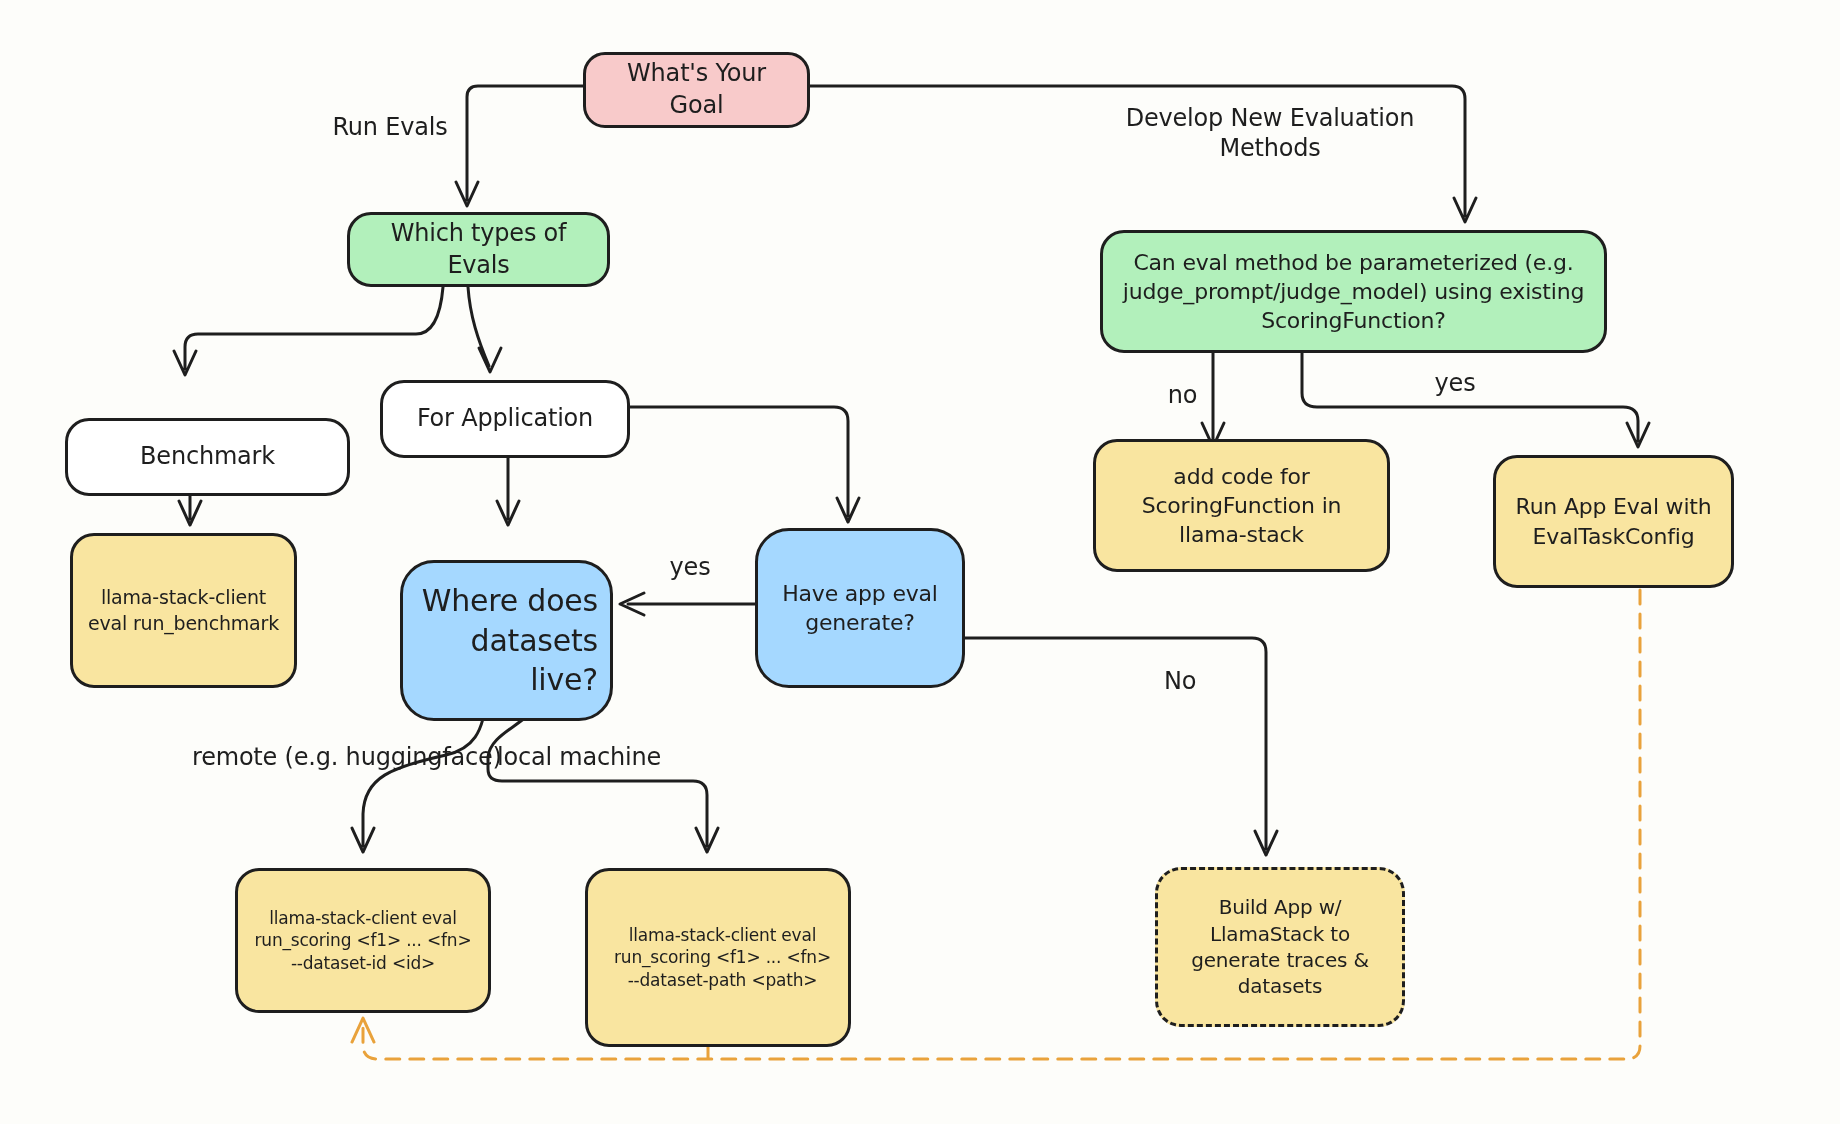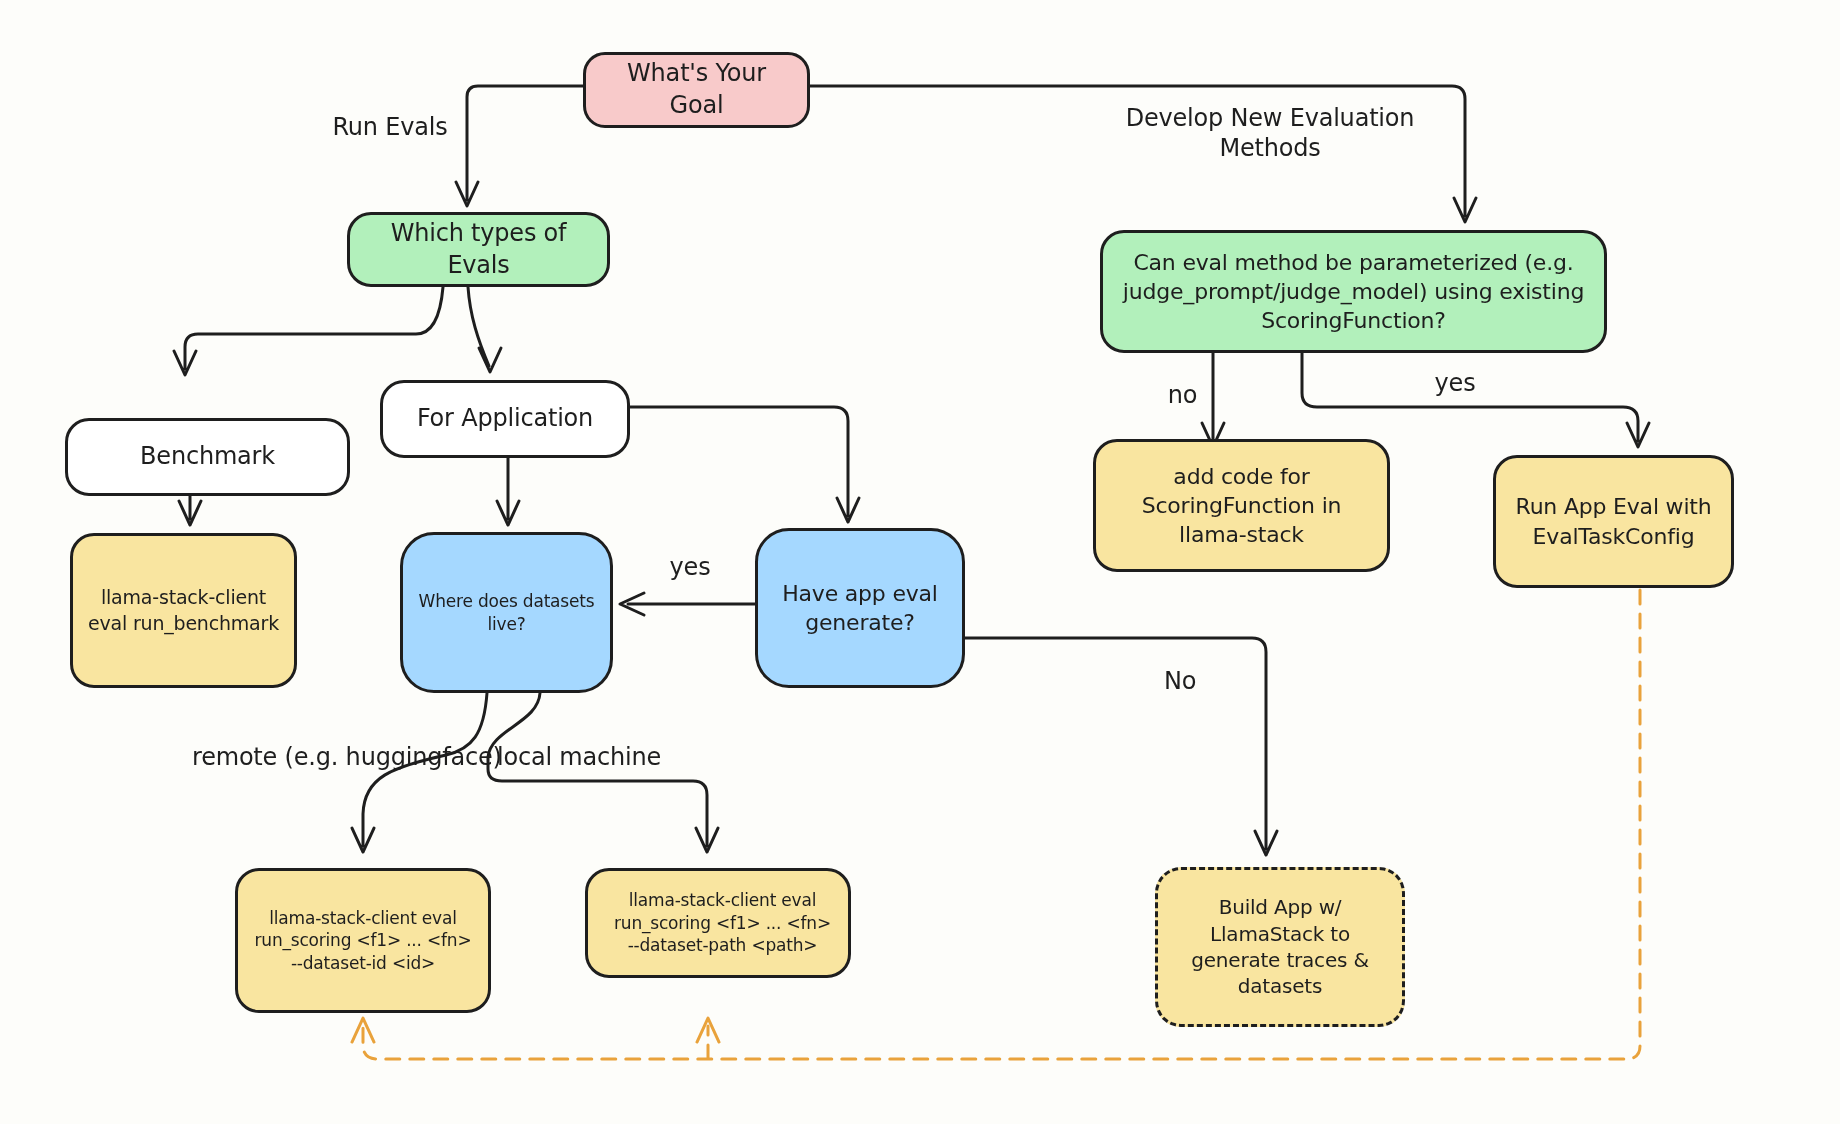--- a/index.html
+++ b/index.html
@@ -33,26 +33,26 @@
     letter-spacing:-0.2px;white-space:nowrap;
   }
   .lbl.wrap{white-space:normal;}
   
   .n-goal{left:583px;top:52px;width:227px;height:76px;border-radius:22px;}
   .n-which{left:347px;top:212px;width:263px;height:75px;}
   .n-caneval{left:1100px;top:230px;width:507px;height:123px;font-size:22px;}
   .n-bench{left:65px;top:382px;width:285px;height:78px;margin-top:36px;}
   .n-forapp{left:380px;top:380px;width:250px;height:78px;}
   .n-runbench{left:70px;top:533px;width:227px;height:155px;font-size:19px;}
-  .n-where{left:400px;top:532px;width:213px;height:161px;font-size:17px;}
+  .n-where{left:400px;top:560px;width:213px;height:161px;font-size:30px;text-align:right;}
   .n-have{left:755px;top:528px;width:210px;height:160px;font-size:22px;}
   .n-addcode{left:1093px;top:439px;width:297px;height:133px;font-size:22px;}
   .n-runapp{left:1493px;top:455px;width:241px;height:133px;font-size:22px;}
   .n-cmdid{left:235px;top:868px;width:256px;height:145px;font-size:17px;}
-  .n-cmdpath{left:585px;top:868px;width:266px;height:110px;font-size:17px;padding-left:21px;}
+  .n-cmdpath{left:585px;top:868px;width:266px;height:179px;font-size:17px;padding-left:21px;}
   .n-build{left:1155px;top:867px;width:250px;height:160px;font-size:20px;border-radius:26px;}
   
   .l-runevals{left:320px;top:112px;width:140px;}
   .l-develop{left:1105px;top:103px;width:330px;}
   .l-no{left:1155px;top:380px;width:55px;}
   .l-yesright{left:1420px;top:368px;width:70px;}
   .l-yesmid{left:660px;top:552px;width:60px;}
   .l-nocap{left:1148px;top:666px;width:64px;}
   .l-remote{left:192px;top:742px;width:260px;text-align:left;}
   .l-local{left:497px;top:742px;width:150px;text-align:center;}

